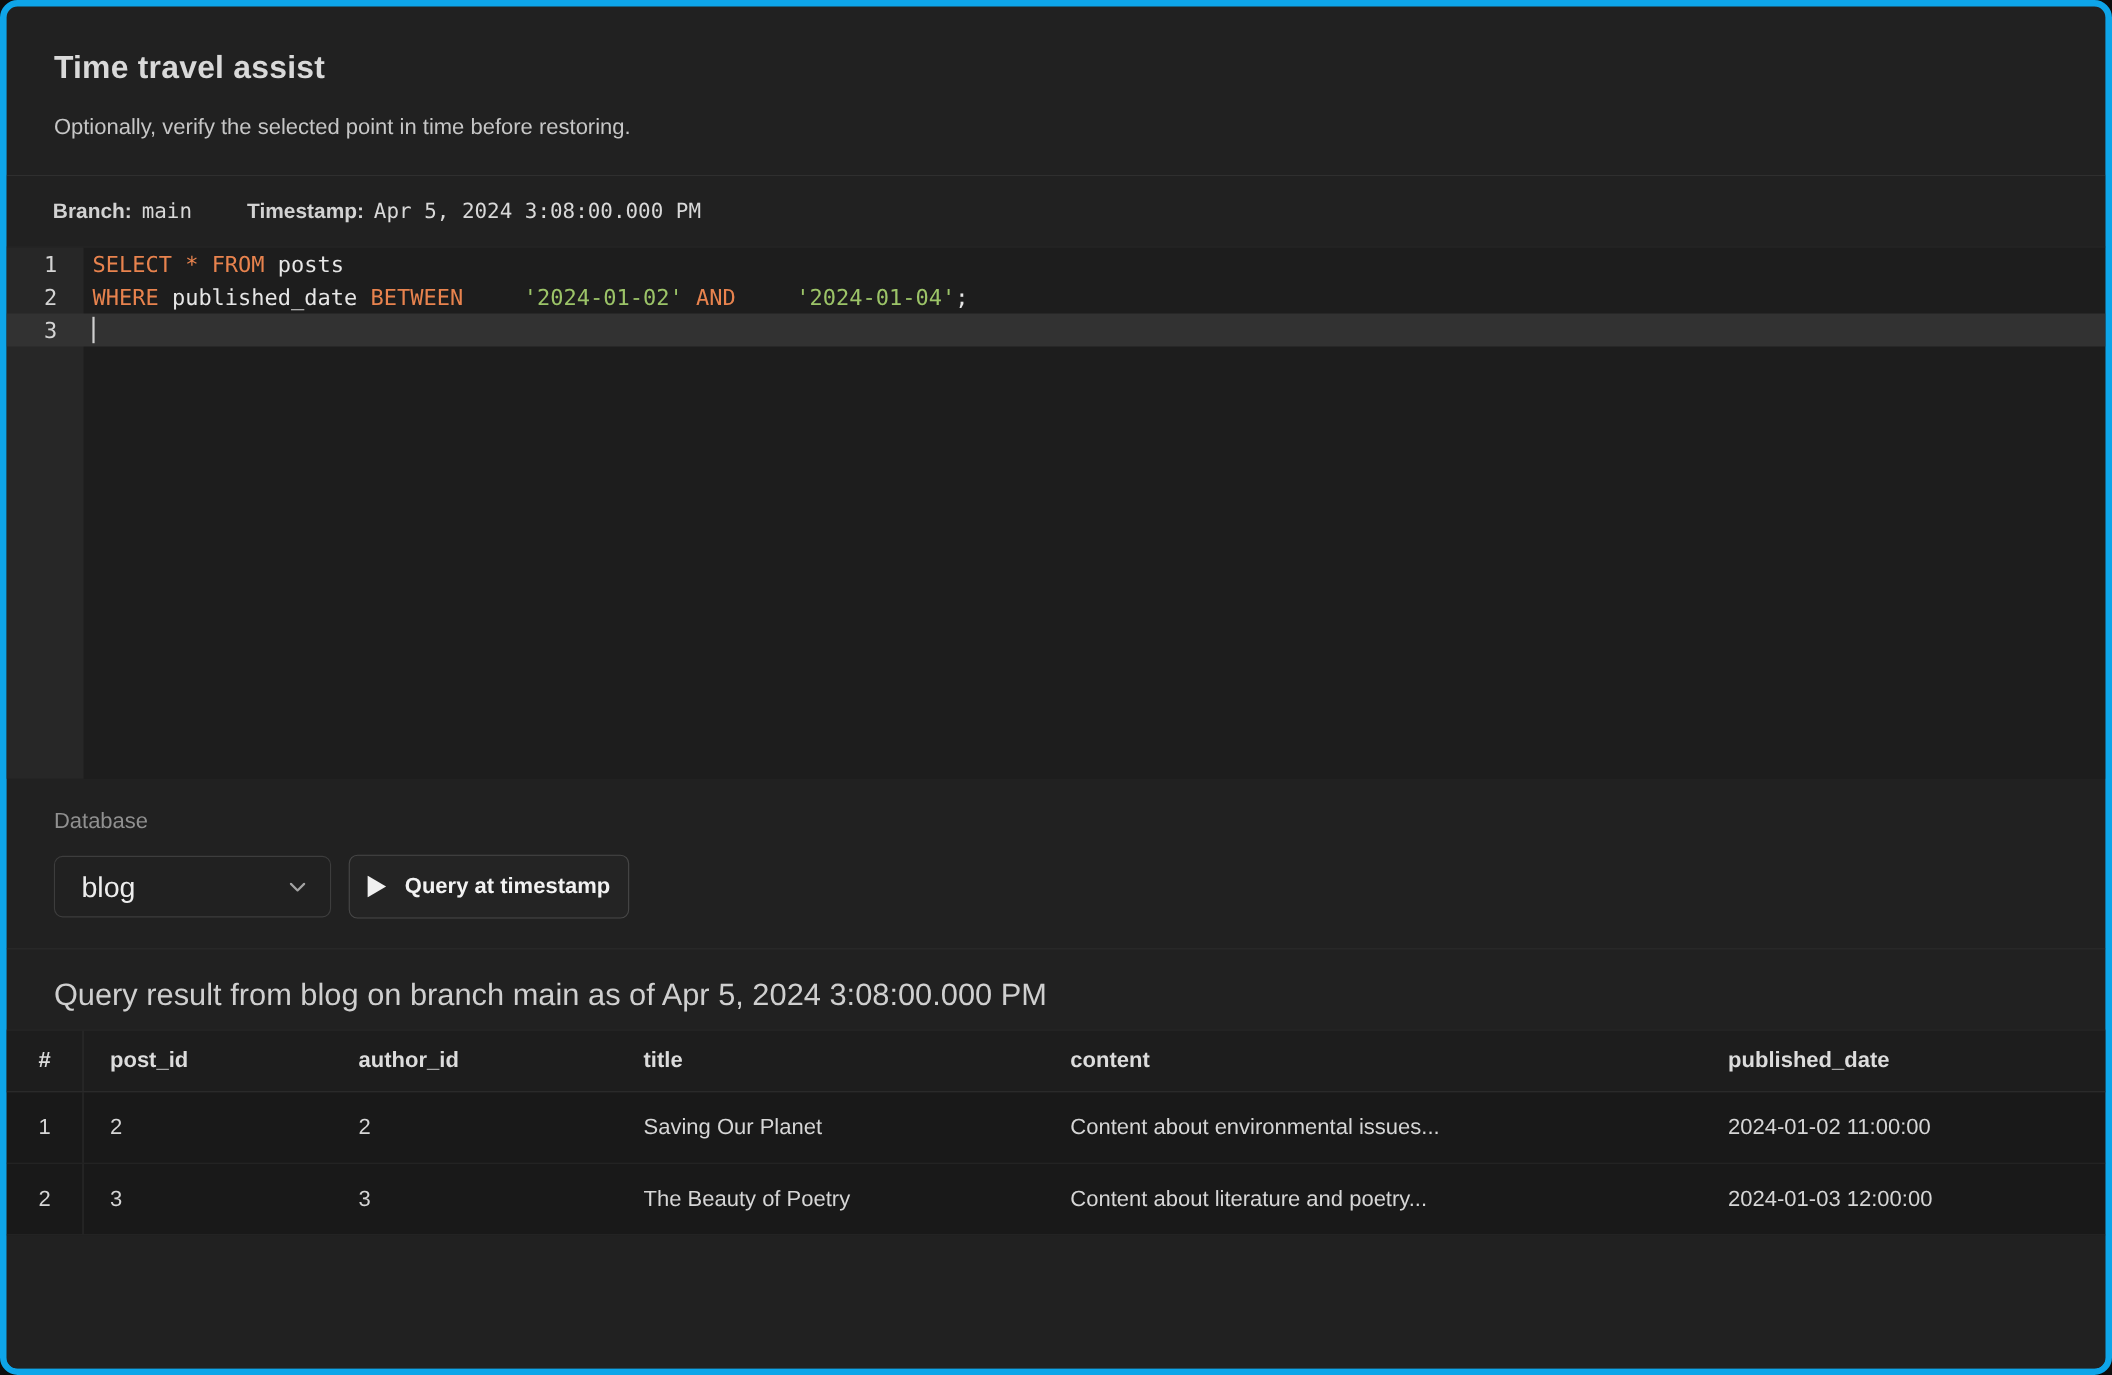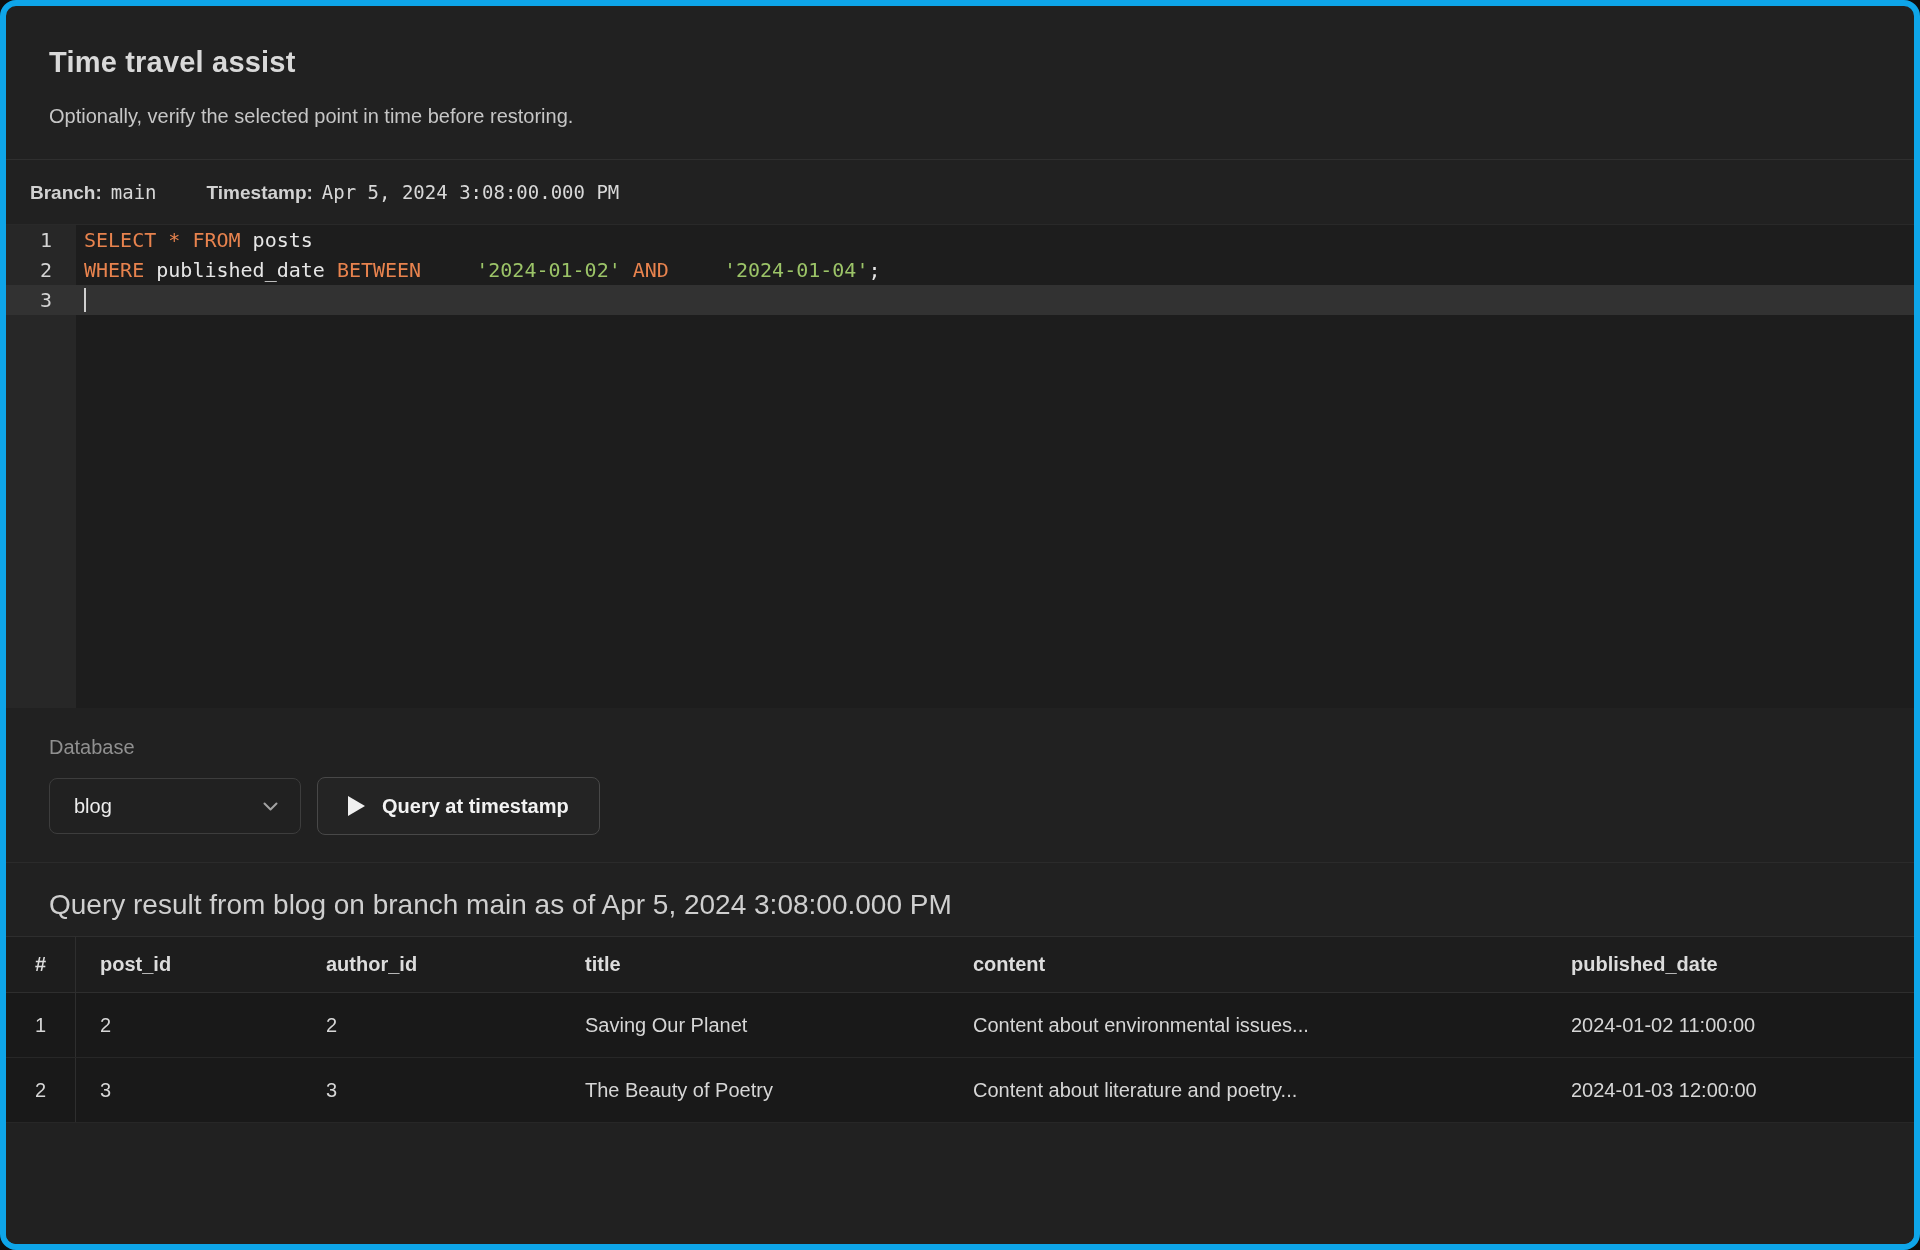--- a/index.html
+++ b/index.html
@@ -21,21 +21,21 @@
     border:6px solid #0ea5e9;
     border-radius:16px;
     overflow:hidden;
     display:flex;flex-direction:column;
   }
   
   .hdr{height:154px;padding:40px 43px 0;border-bottom:1px solid #2f2f2f;}
   .hdr h1{margin:0;font-size:29px;font-weight:700;color:#d9d9d9;letter-spacing:.2px;}
   .hdr p{margin:26px 0 0;font-size:20px;color:#c6c6c6;}
   
-  .meta{height:64px;display:flex;align-items:center;padding:0 24px;gap:50px;background:#212121;}
+  .meta{height:64px;display:flex;align-items:center;padding:0 42px;gap:50px;background:#212121;}
   .meta-item{display:flex;align-items:baseline;}
   .meta-label{font-weight:700;font-size:19px;color:#d2d2d2;margin-right:9px;}
   .meta-value{font-family:"DejaVu Sans Mono",monospace;font-size:19px;color:#d8d8d8;}
   
   .editor{
     position:relative;height:484px;background:#1d1d1d;border-top:1px solid #292929;
     font-family:"DejaVu Sans Mono",monospace;font-size:20px;cursor:text;
   }
   .gutter-bg{position:absolute;left:0;top:0;width:70px;height:100%;background:#272727;}
   .code-lines{position:relative;}
@@ -49,25 +49,25 @@
   .cursor{display:inline-block;width:2px;height:24px;background:#cfcfcf;vertical-align:-5px;}
   
   .db{height:155px;padding:28px 43px 0;border-bottom:1px solid #2b2b2b;}
   .db-label{font-size:20px;color:#909090;}
   .controls{display:flex;gap:16px;margin-top:18px;align-items:center;}
   .select{
     width:252px;height:56px;border:1px solid #3d3d3d;border-radius:8px;background:#212121;
     display:flex;align-items:center;justify-content:space-between;
     padding:0 22px 0 24px;cursor:pointer;
   }
-  .select-value{font-size:20px;color:#ededed;}
+  .select-value{font-size:26px;color:#ededed;}
   .run-btn{
     height:58px;border:1px solid #484848;border-radius:8px;background:#242424;
     color:#f2f2f2;font-size:20px;font-weight:700;font-family:inherit;
-    display:flex;align-items:center;gap:17px;padding:0 30px;cursor:pointer;
+    display:flex;align-items:center;gap:17px;padding:0 16px;cursor:pointer;
   }
   
   .summary{height:73px;padding:26px 43px 0;font-size:28px;color:#cfcfcf;}
   
   .table{border-top:1px solid #2e2e2e;background:#191919;}
   .trow{display:grid;grid-template-columns:70px 226px 259px 388px 598px 1fr;align-items:stretch;}
   .thead{height:56px;background:#1d1d1d;border-bottom:1px solid #2e2e2e;}
   .tbodyrow{height:65px;border-bottom:1px solid #272727;}
   .cell{font-size:20px;color:#d6d6d6;padding-left:24px;display:flex;align-items:center;}
   .thead .cell{font-weight:700;color:#dcdcdc;}

